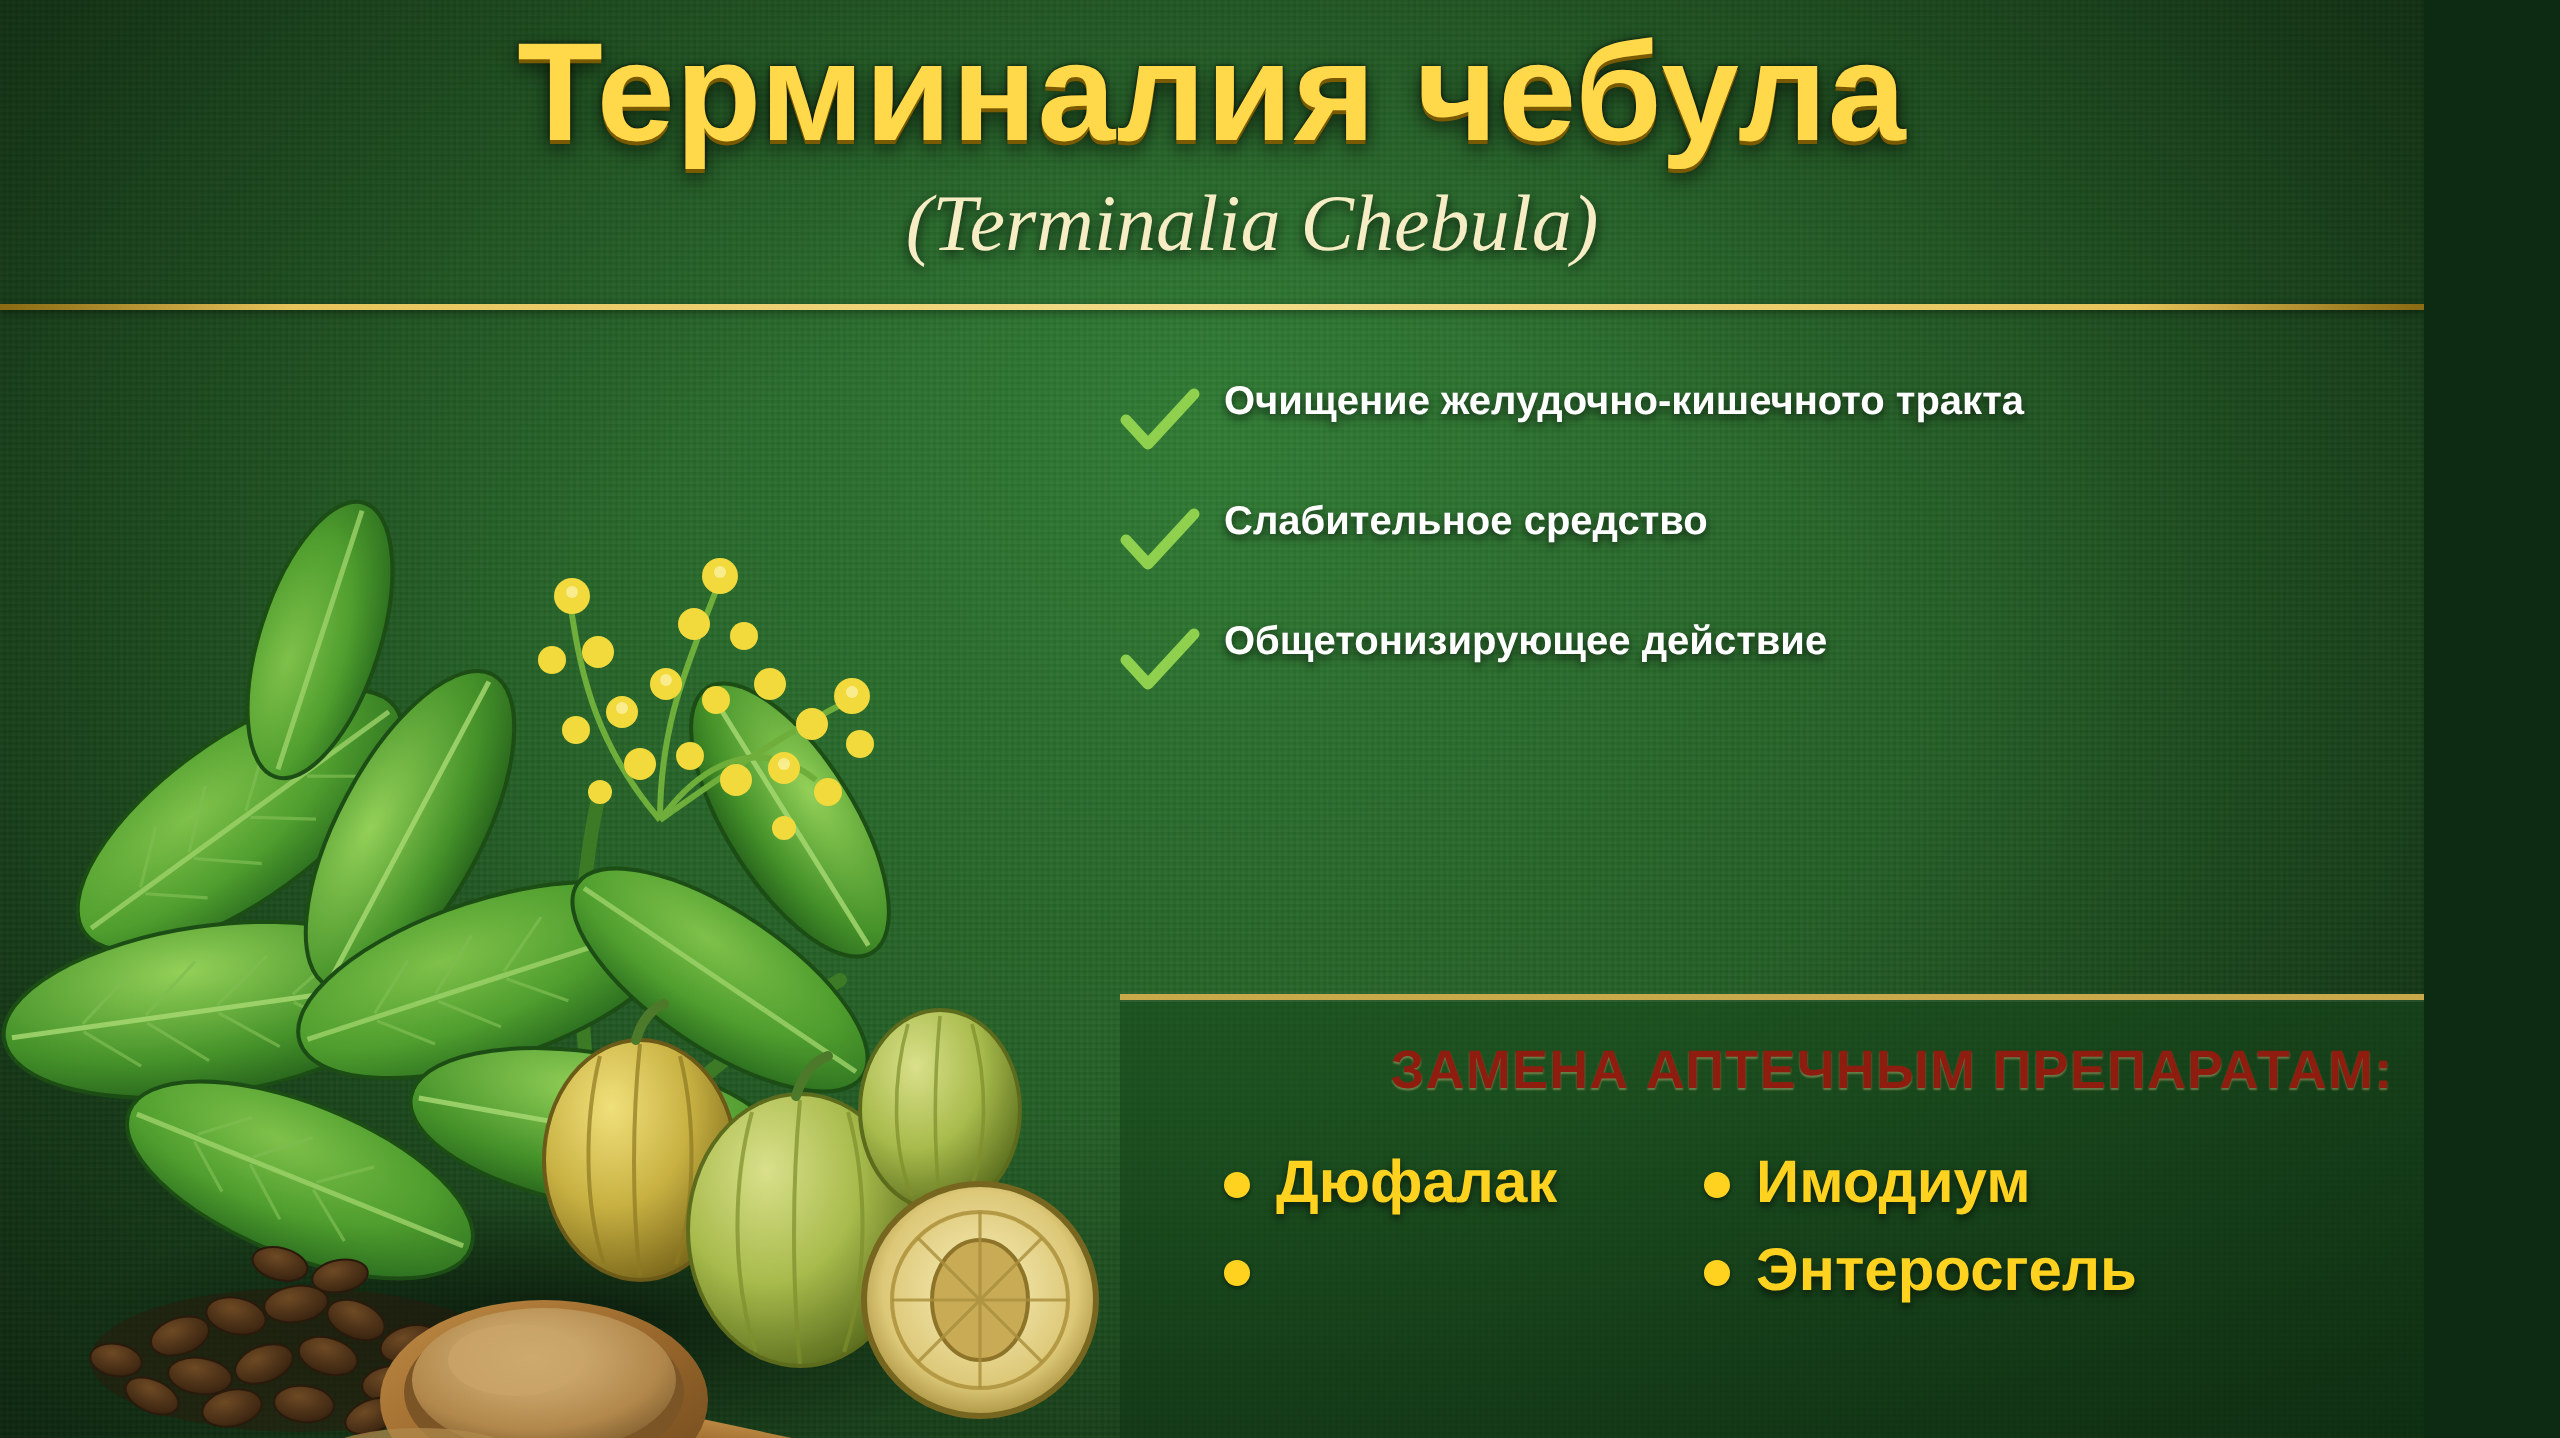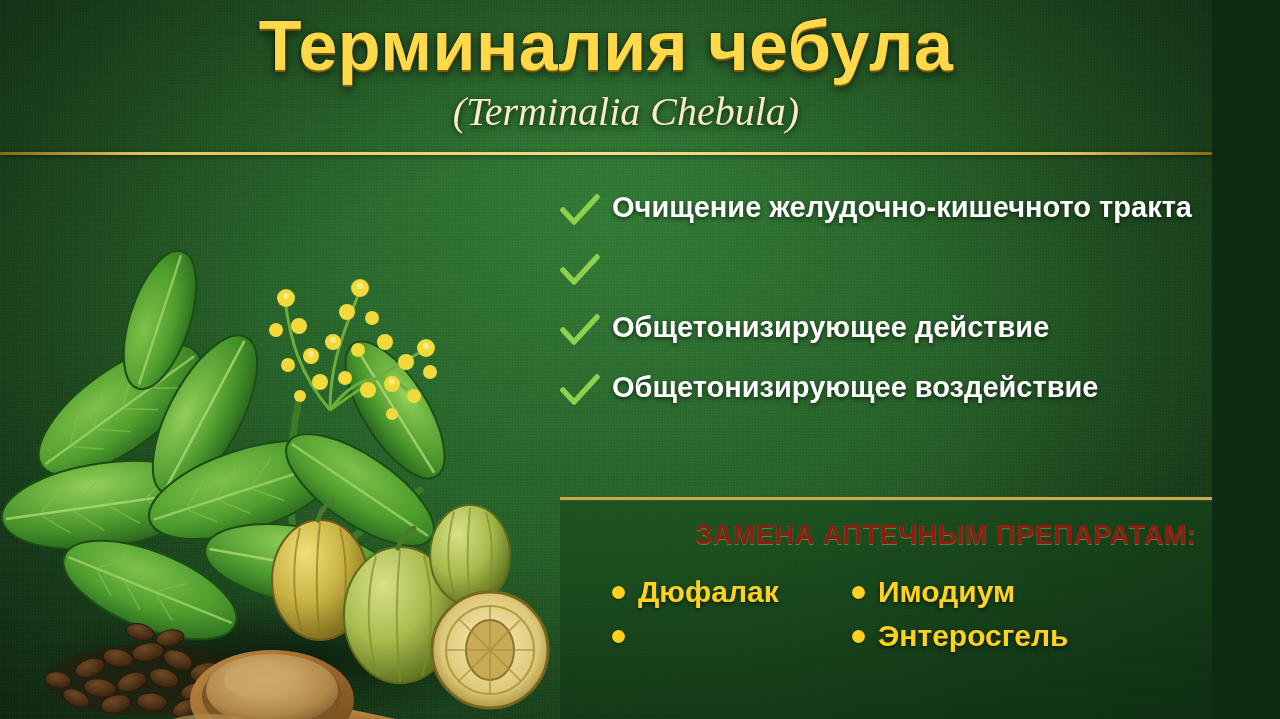--- a/index.html
+++ b/index.html
@@ -101,21 +101,21 @@
     margin-bottom: 22px;
   }
   .check {
     flex: 0 0 auto;
     width: 40px;
     height: 34px;
     margin-right: 12px;
     margin-top: 4px;
   }
   .benefit-text {
-    font-size: 29px;
+    font-size: 20px;
     font-weight: bold;
     color: #ffffff;
     line-height: 1.18;
     text-shadow: 0 2px 4px rgba(0,0,0,.6);
     max-width: 600px;
   }
 
   .replace-box {
     position: absolute;
     left: 560px;
@@ -421,36 +421,29 @@
         </svg>
       </span>
       <span class="benefit-text">Очищение желудочно-кишечното тракта</span>
     </div>
     <div class="benefit">
       <span class="check">
         <svg width="40" height="34" viewBox="0 0 40 34" aria-hidden="true">
           <path d="M3 16 L14 28 L37 3" fill="none" stroke="#8fd14f" stroke-width="5.5" stroke-linecap="round" stroke-linejoin="round"></path>
         </svg>
       </span>
+      <span class="benefit-text">Слабительное средство</span>
     </div>
     <div class="benefit">
       <span class="check">
         <svg width="40" height="34" viewBox="0 0 40 34" aria-hidden="true">
           <path d="M3 16 L14 28 L37 3" fill="none" stroke="#8fd14f" stroke-width="5.5" stroke-linecap="round" stroke-linejoin="round"></path>
         </svg>
       </span>
       <span class="benefit-text">Общетонизирующее действие</span>
-    </div>
-    <div class="benefit">
-      <span class="check">
-        <svg width="40" height="34" viewBox="0 0 40 34" aria-hidden="true">
-          <path d="M3 16 L14 28 L37 3" fill="none" stroke="#8fd14f" stroke-width="5.5" stroke-linecap="round" stroke-linejoin="round"></path>
-        </svg>
-      </span>
-      <span class="benefit-text">Общетонизирующее воздействие</span>
     </div>
   </div>
 
   <div class="replace-box">
     <div class="replace-title">ЗАМЕНА АПТЕЧНЫМ ПРЕПАРАТАМ:</div>
     <div class="drug-grid">
       <div class="drug">
         <span class="dot"></span>
         <span>Дюфалак</span>
       </div>

